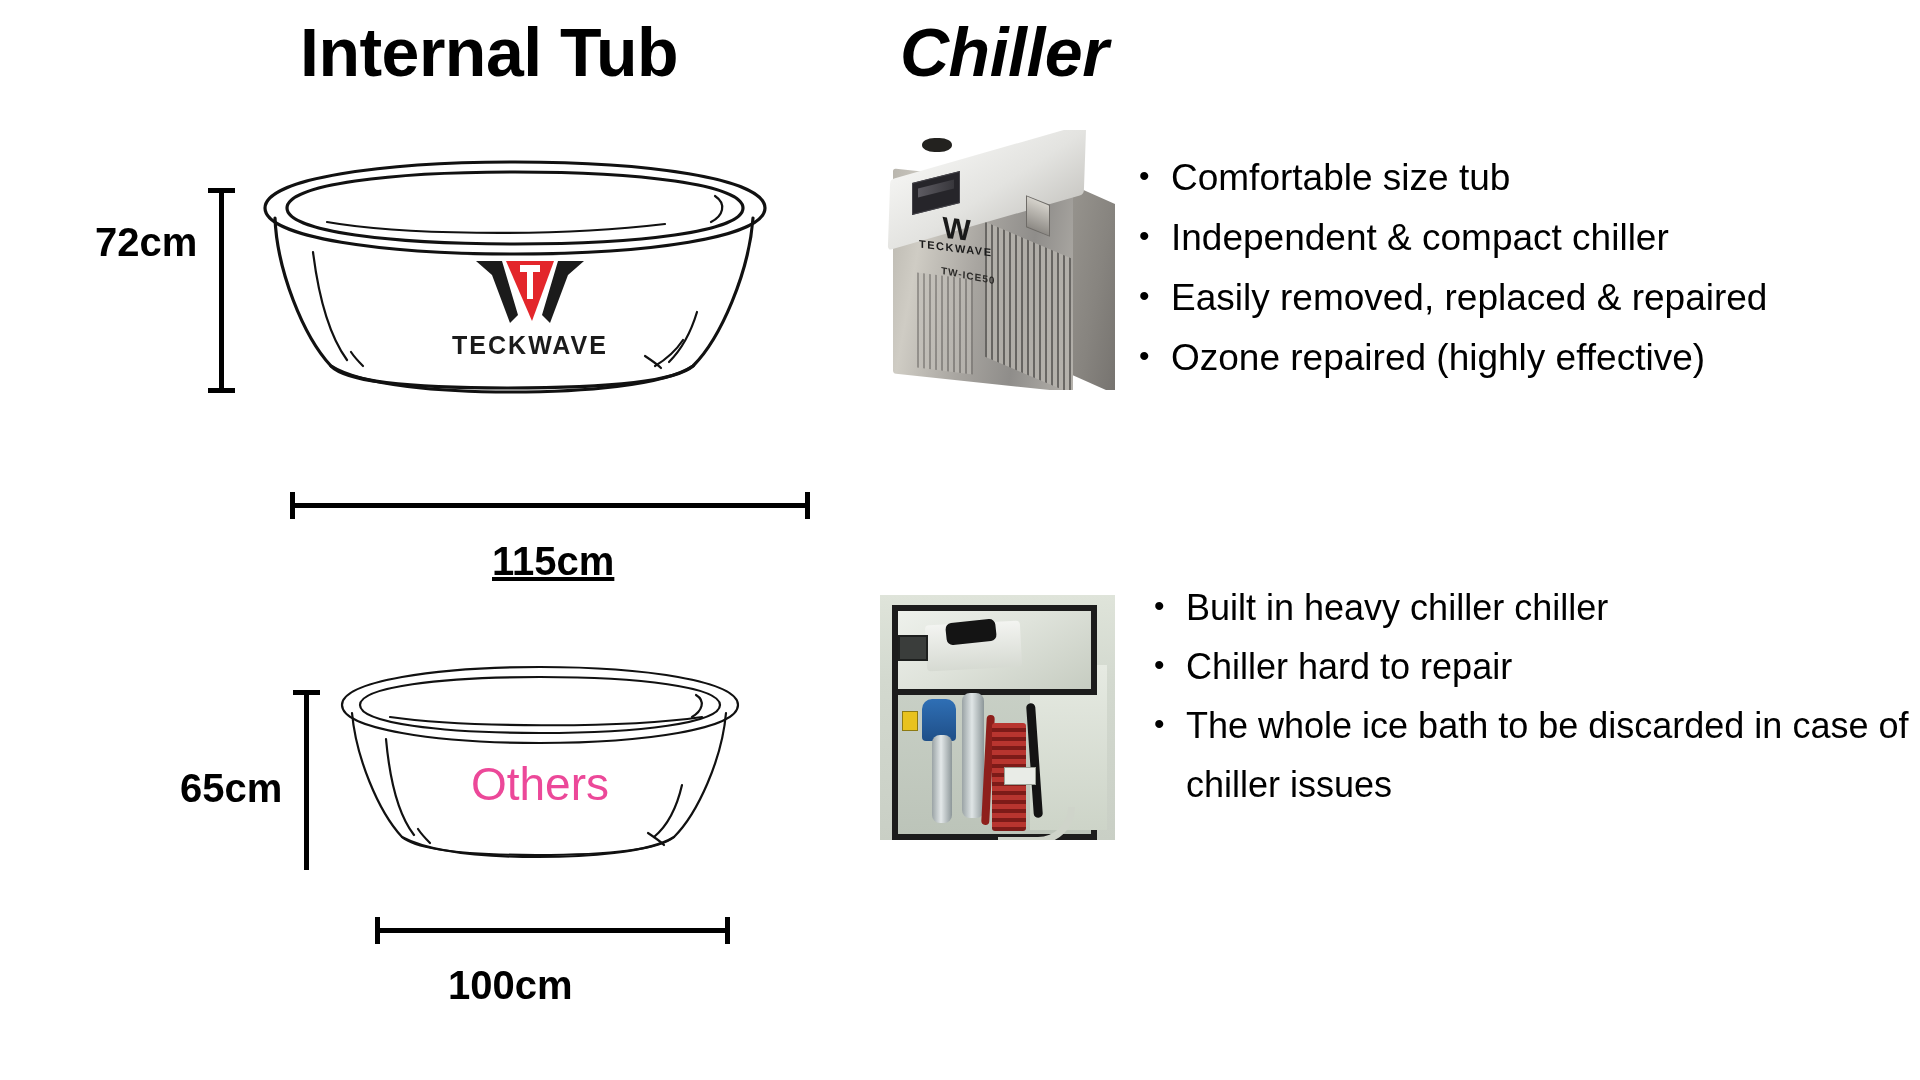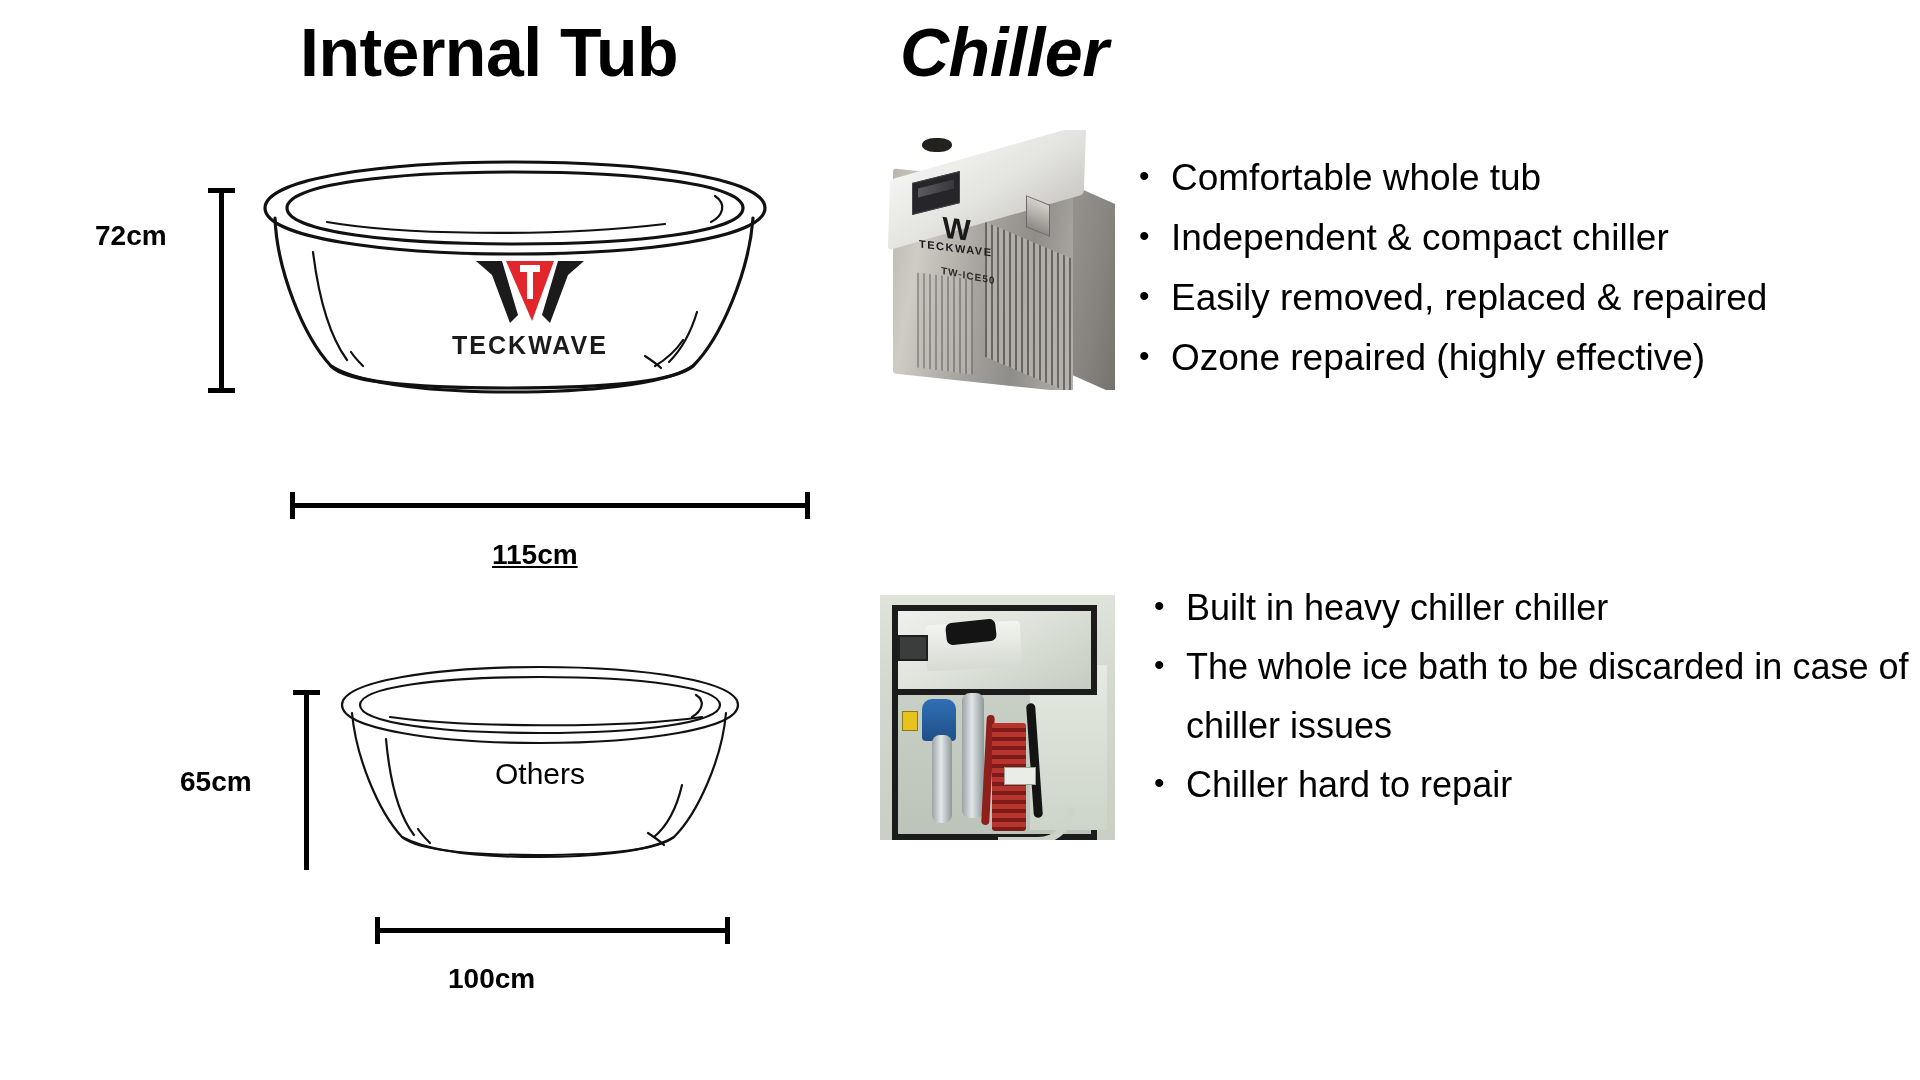--- a/index.html
+++ b/index.html
@@ -36,21 +36,21 @@
     white-space: nowrap;
   }
   #heading-internal-tub { left: 300px; top: 18px; }
   #heading-chiller      { left: 900px; top: 18px; font-style: italic; }
 
   
   .dim-label {
     position: absolute;
     font-family: "Liberation Sans", sans-serif;
     font-weight: 700;
-    font-size: 28px;
+    font-size: 40px;
     line-height: 1;
     color: #000000;
     white-space: nowrap;
   }
   #label-72cm  { left: 95px;  top: 222px; }
   #label-115cm { left: 492px; top: 541px; text-decoration: underline; }
   #label-65cm  { left: 180px; top: 768px; }
   #label-100cm { left: 448px; top: 965px; text-align: right; }
 
   
@@ -334,22 +334,22 @@
     color: #1b1b1b;
   }
   .others-text {
     position: absolute;
     left: 60px;
     top: 92px;
     width: 300px;
     text-align: center;
     font-family: "Liberation Sans", sans-serif;
     font-weight: 400;
-    font-size: 30px;
-    color: #000000;
+    font-size: 46px;
+    color: #ec4899;
   }
 </style>
 </head>
 <body>
 
 <div class="stage">
 
   <div class="heading" id="heading-internal-tub">Internal Tub</div>
 
   <div class="heading" id="heading-chiller">Chiller</div>
@@ -424,21 +424,21 @@
     <div class="chiller-display"></div>
     <div class="chiller-latch"></div>
     <div class="chiller-logo">
       <div class="mark">W</div>
       <div class="word">TECKWAVE</div>
     </div>
     <div class="chiller-model">TW-ICE50</div>
   </div>
 
   <ul class="bullets" id="bullets-pros">
-    <li>Comfortable whole tub</li>
+    <li>Comfortable size tub</li>
     <li>Independent &amp; compact chiller</li>
     <li>Easily removed, replaced &amp; repaired</li>
     <li>Ozone repaired (highly effective)</li>
   </ul>
 
   <div class="photo" id="photo-openbox">
     <div class="ob-bg"></div>
     <div class="ob-case"></div>
     <div class="ob-panel"></div>
     <div class="ob-glass-top"></div>
@@ -451,17 +451,17 @@
     <div class="ob-red-wire"></div>
     <div class="ob-coil"></div>
     <div class="ob-blackwire"></div>
     <div class="ob-label-yellow"></div>
     <div class="ob-smallbox"></div>
     <div class="ob-hose"></div>
   </div>
 
   <ul class="bullets" id="bullets-cons">
     <li>Built in heavy chiller chiller</li>
+    <li>Chiller hard to repair</li>
     <li>The whole ice bath to be discarded in case of  chiller issues</li>
-    <li>Chiller hard to repair</li>
   </ul>
 
 </div>
 
 </body></html>

